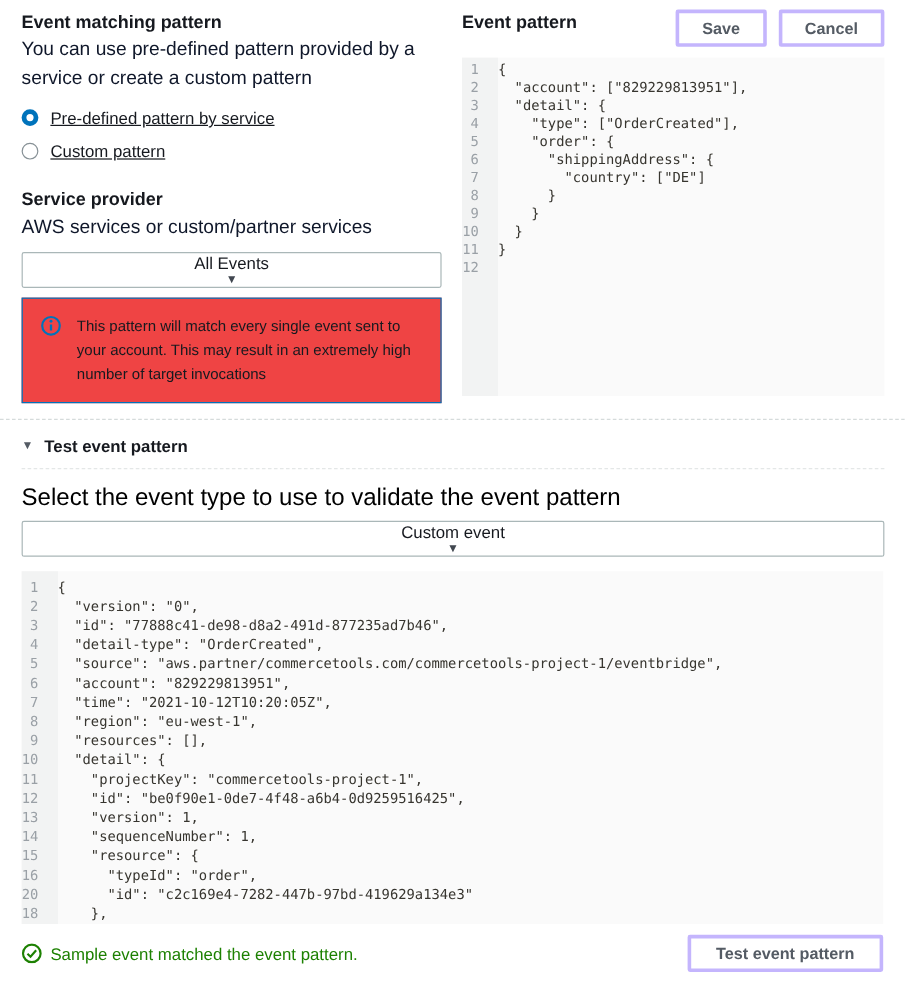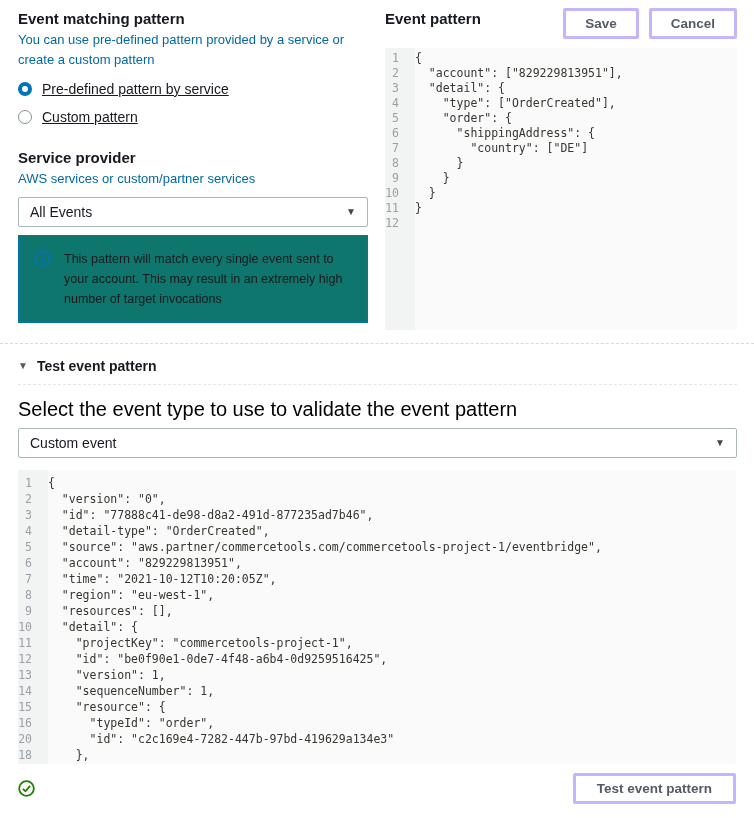--- a/index.html
+++ b/index.html
@@ -7,40 +7,40 @@
   body {
     width:754px; height:818px; background:#fff;
     font-family:"Liberation Sans", sans-serif; color:#16191f;
     overflow:hidden; font-size:14px;
   }
   .top-row { display:flex; gap:17px; padding:8px 17px 0 18px; }
   .left-col { flex:0 0 350px; }
   .right-col { flex:1; min-width:0; }
 
   h2.sec-title { font-size:15px; font-weight:700; margin:2px 0 3px; color:#16191f; }
-  .desc { font-size:13px; color:#0369a1; line-height:1.5; margin:1px 0 8px; }
+  .desc { font-size:16px; color:#0f172a; line-height:1.5; margin:1px 0 8px; }
 
   .radio-row { display:flex; align-items:center; margin:12px 0 0; cursor:default;text-decoration:underline; }
   .radio { width:14px; height:14px; border-radius:50%; flex:none; background:#fff; }
   .radio.unselected { border:1px solid #879196; }
   .radio.selected { border:4.5px solid #0073bb; }
   .radio-label { margin-left:10px; font-size:14px; color:#16191f; }
 
   .sp-title { margin-top:24px !important; }
 
   .select {
     height:30px; border:1px solid #aab7b8; border-radius:2px; background:#fff;
     display:flex; align-items:center; justify-content:space-between;
-    padding:0 11px; font-size:14px; color:#16191f; cursor:pointer;
+    padding:0 11px; font-size:14px; color:#16191f; cursor:pointer;flex-direction:column;
   }
   .select .arrow { font-size:10px; color:#414750; line-height:1; }
   .select-all-events { margin-top:2px; }
 
   .info-box {
-    margin-top:8px; border:1px solid #0073bb; background:#0f766e;
+    margin-top:8px; border:1px solid #0073bb; background:#ef4444;
     padding:13px 14px 13px 15px; display:flex; gap:13px;
   }
   .info-box p { margin:0; font-size:12.5px; line-height:1.6; color:#16191f; }
   .info-icon { flex:none; margin-top:1px; }
 
   .rc-header { display:flex; align-items:flex-start; margin:0 0 9px; }
   .rc-header h2 { flex:1; }
   .btn {
     border:3px solid #c4b5fd; color:#545b64; background:#fff; font-weight:700;
     font-size:13.5px; font-family:"Liberation Sans",sans-serif;
@@ -262,15 +262,16 @@
       <span class="code-text">    "resourceVersion": 1,</span>
     </div>
   </div>
 
 <div class="bottom-row">
   <div class="success">
     <svg class="success-icon" width="17" height="17" viewBox="0 0 16 16">
       <circle cx="8" cy="8" r="6.9" fill="none" stroke="#1d8102" stroke-width="1.7"></circle>
       <path d="M4.6 8.3 L7 10.6 L11.4 5.6" fill="none" stroke="#1d8102" stroke-width="1.7"></path>
     </svg>
+    <span>Sample event matched the event pattern.</span>
   </div>
   <button class="btn btn-test">Test event pattern</button>
 </div>
 
 </body></html>

